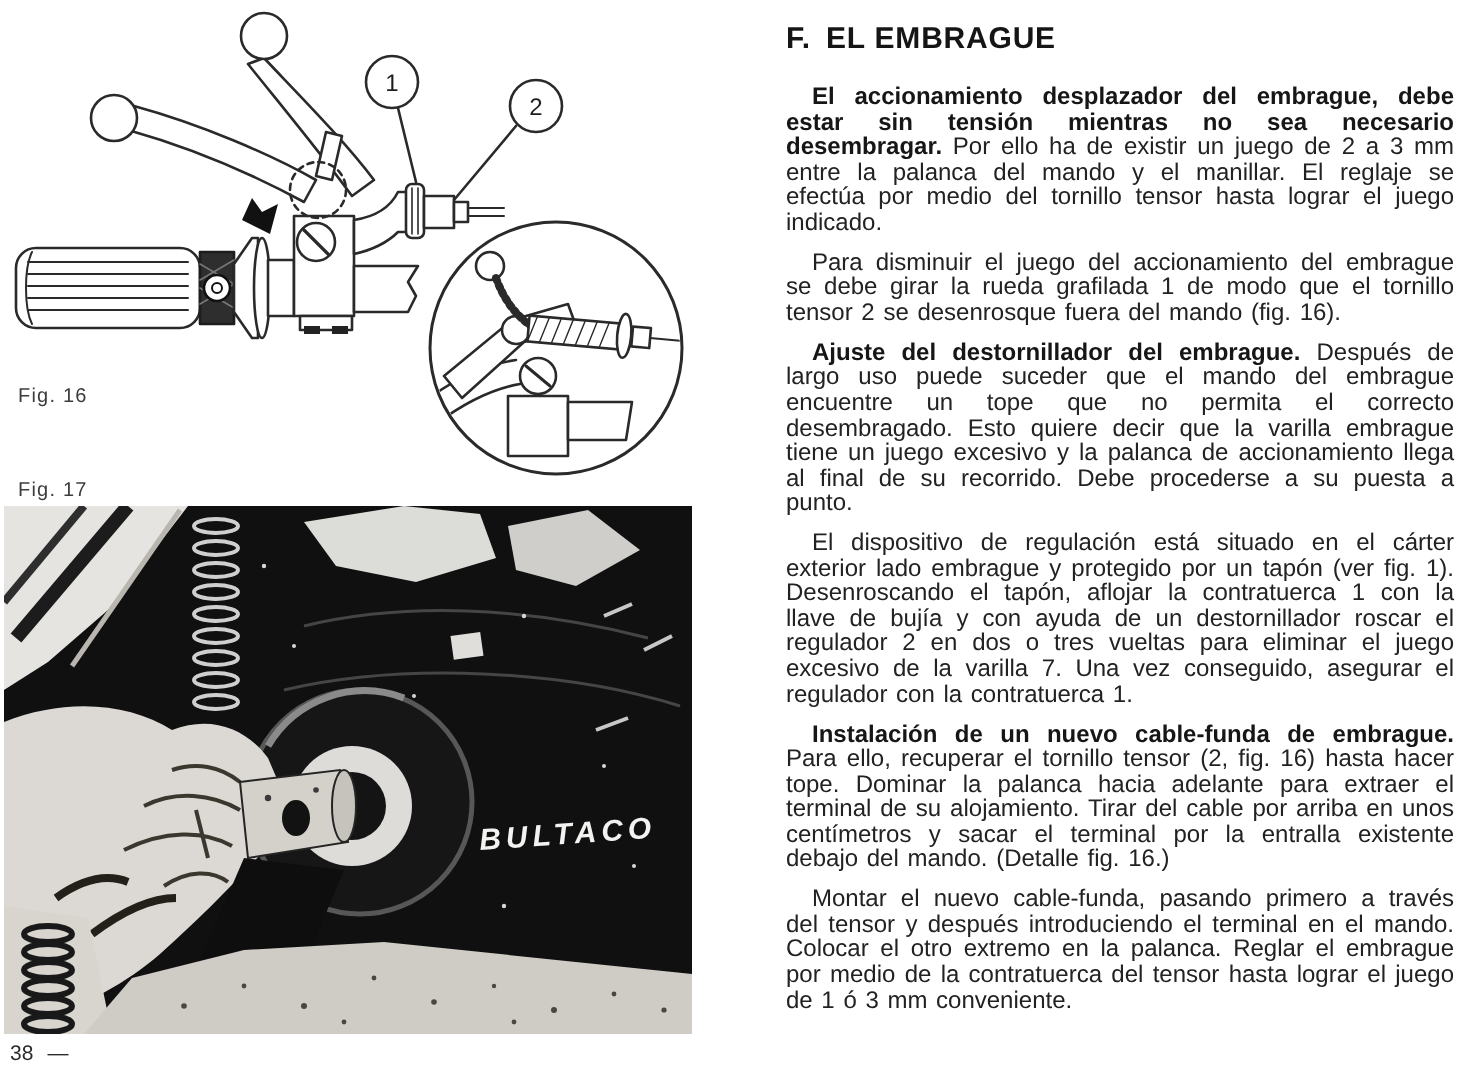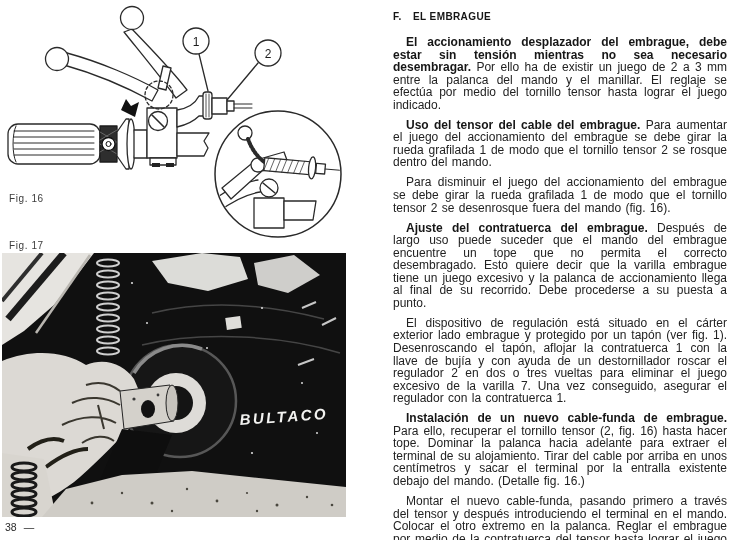--- a/index.html
+++ b/index.html
@@ -2,21 +2,21 @@
 <html><head>
 <meta charset="utf-8">
 <style>
   html,body{margin:0;padding:0;background:#e8e8e8;}
   .page{
     position:relative;width:733px;height:540px;background:#ffffff;
     font-family:"Liberation Sans",sans-serif;color:#1e1e1e;overflow:hidden;
   }
   
   .right-col{position:absolute;left:393px;top:9px;width:334px;}
-  .heading{font-size:10px;font-weight:bold;letter-spacing:.4px;margin:2px 0 14px 0;color:#151515;}
+  .heading{font-size:15px;font-weight:bold;letter-spacing:.4px;margin:2px 0 14px 0;color:#151515;}
   .heading .idx{display:inline-block;min-width:20px;}
   .para{
     font-size:12px;line-height:12.55px;text-align:justify;
     margin:0 0 7.5px 0;text-indent:13px;word-spacing:1px;color:#222;
   }
   .para .lead{font-weight:bold;color:#161616;}
   
   .fig16-svg{position:absolute;left:0;top:2px;}
   .photo-svg{position:absolute;left:2px;top:253px;display:block;}
   .fig-label{position:absolute;font-size:10px;color:#3c3c3c;letter-spacing:.6px;}
@@ -204,25 +204,24 @@
     <span>38</span><span class="dash">—</span>
   </div>
 
   <div class="right-col">
     <div class="heading">
       <span class="idx">F.</span><span>EL EMBRAGUE</span>
     </div>
 
     <p class="para"><span class="lead">El accionamiento desplazador del embrague, debe estar sin tensión mientras no sea necesario desembragar.</span> <span>Por ello ha de existir un juego de 2 a 3 mm entre la palanca del mando y el manillar. El reglaje se efectúa por medio del tornillo tensor hasta lograr el juego indicado.</span></p>
 
-    <p class="para"><span class="lead">Uso del tensor del cable del embrague.</span> <span>Para aumentar el juego del accionamiento del embrague se debe girar la rueda grafilada 1 de modo que el tornillo tensor 2 se rosque dentro del mando.</span></p>
 
     <p class="para"><span>Para disminuir el juego del accionamiento del embrague se debe girar la rueda grafilada 1 de modo que el tornillo tensor 2 se desenrosque fuera del mando (fig. 16).</span></p>
 
-    <p class="para"><span class="lead">Ajuste del contratuerca del embrague.</span> <span>Después de largo uso puede suceder que el mando del embrague encuentre un tope que no permita el correcto desembragado. Esto quiere decir que la varilla embrague tiene un juego excesivo y la palanca de accionamiento llega al final de su recorrido. Debe procederse a su puesta a punto.</span></p>
+    <p class="para"><span class="lead">Ajuste del destornillador del embrague.</span> <span>Después de largo uso puede suceder que el mando del embrague encuentre un tope que no permita el correcto desembragado. Esto quiere decir que la varilla embrague tiene un juego excesivo y la palanca de accionamiento llega al final de su recorrido. Debe procederse a su puesta a punto.</span></p>
 
     <p class="para"><span>El dispositivo de regulación está situado en el cárter exterior lado embrague y protegido por un tapón (ver fig. 1). Desenroscando el tapón, aflojar la contratuerca 1 con la llave de bujía y con ayuda de un destornillador roscar el regulador 2 en dos o tres vueltas para eliminar el juego excesivo de la varilla 7. Una vez conseguido, asegurar el regulador con la contratuerca 1.</span></p>
 
     <p class="para"><span class="lead">Instalación de un nuevo cable-funda de embrague.</span> <span>Para ello, recuperar el tornillo tensor (2, fig. 16) hasta hacer tope. Dominar la palanca hacia adelante para extraer el terminal de su alojamiento. Tirar del cable por arriba en unos centímetros y sacar el terminal por la entralla existente debajo del mando. (Detalle fig. 16.)</span></p>
 
     <p class="para"><span>Montar el nuevo cable-funda, pasando primero a través del tensor y después introduciendo el terminal en el mando. Colocar el otro extremo en la palanca. Reglar el embrague por medio de la contratuerca del tensor hasta lograr el juego de 1 ó 3 mm conveniente.</span></p>
   </div>
 
 </div>
 

